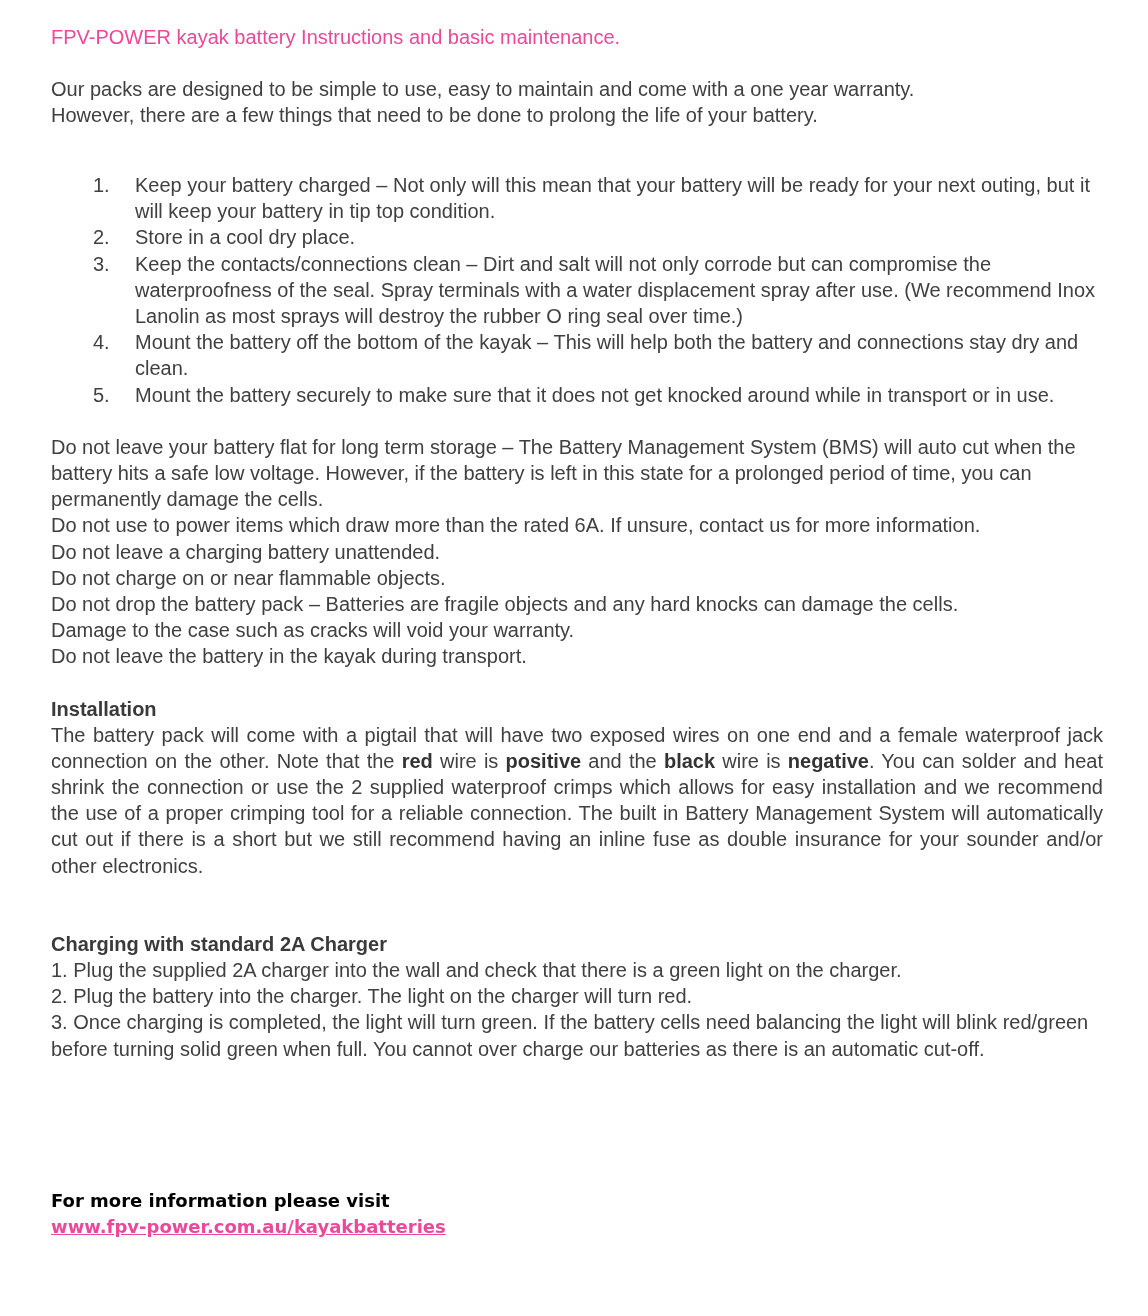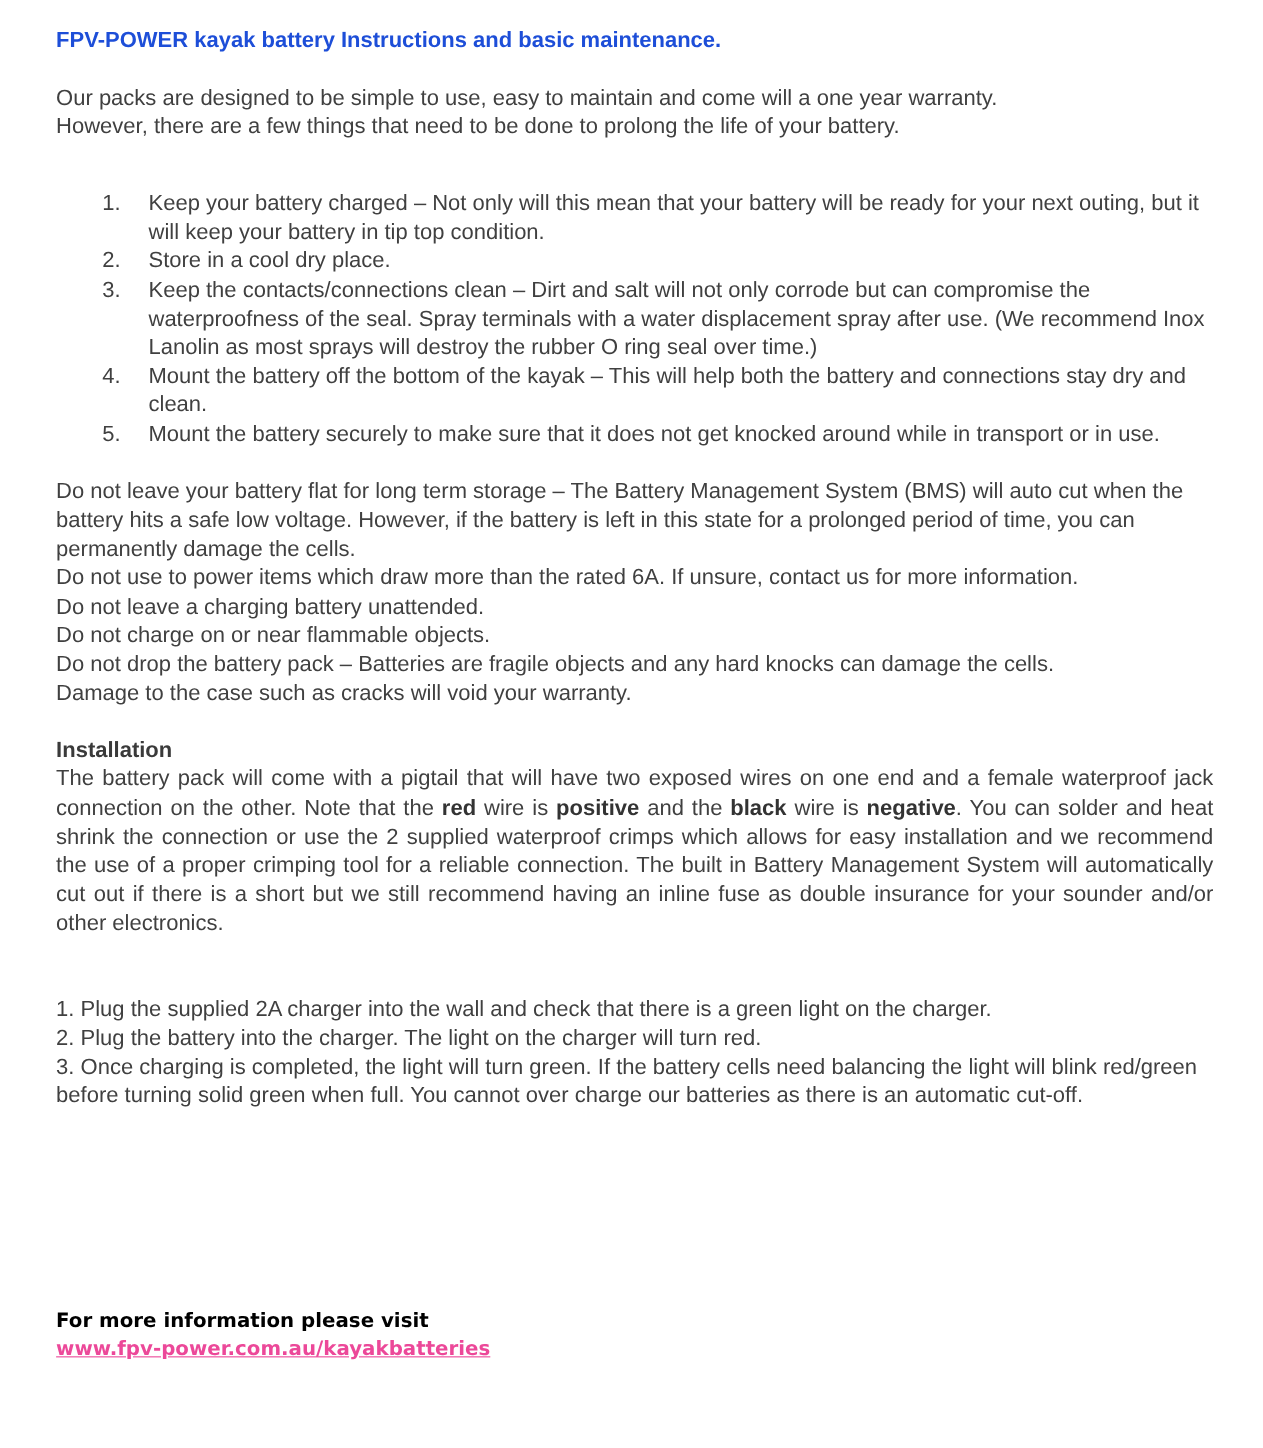--- a/index.html
+++ b/index.html
@@ -16,25 +16,25 @@
       color: #404040;
       font-size: 20px;
     }
     .page {
       position: absolute;
       left: 51px;
       top: 24px;
       width: 1052px;
     }
     .title {
-      font-weight: bold;
+      font-weight: normal;
       font-size: 20px;
       line-height: 26px;
       margin: 0;
-      color: #1d4ed8;
+      color: #ec4899;
     }
     .intro {
       margin-top: 26px;
       line-height: 26px;
     }
     .intro p { margin: 0; }
     ol.steps {
       margin: 44px 0 0 0;
       padding: 0;
       list-style: none;
@@ -96,21 +96,21 @@
       display: inline-block;
     }
   </style>
 </head>
 <body>
 
 <div class="page">
   <h1 class="title">FPV-POWER kayak battery Instructions and basic maintenance.</h1>
 
   <div class="intro">
-    <p>Our packs are designed to be simple to use, easy to maintain and come will a one year warranty.</p>
+    <p>Our packs are designed to be simple to use, easy to maintain and come with a one year warranty.</p>
     <p>However, there are a few things that need to be done to prolong the life of your battery.</p>
   </div>
 
   <ol class="steps">
     <li>
       <span class="num">1.</span>
       <span>Keep your battery charged – Not only will this mean that your battery will be ready for your next outing, but it will keep your battery in tip top condition.</span>
     </li>
     <li>
       <span class="num">2.</span>
@@ -130,28 +130,30 @@
     </li>
   </ol>
 
   <div class="warnings">
     <p>Do not leave your battery flat for long term storage – The Battery Management System (BMS) will auto cut when the battery hits a safe low voltage. However, if the battery is left in this state for a prolonged period of time, you can permanently damage the cells.</p>
     <p>Do not use to power items which draw more than the rated 6A. If unsure, contact us for more information.</p>
     <p>Do not leave a charging battery unattended.</p>
     <p>Do not charge on or near flammable objects.</p>
     <p>Do not drop the battery pack – Batteries are fragile objects and any hard knocks can damage the cells.</p>
     <p>Damage to the case such as cracks will void your warranty.</p>
+    <p>Do not leave the battery in the kayak during transport.</p>
   </div>
 
   <div class="install">
     <p class="section-head">Installation</p>
     <p class="body"><span>The battery pack will come with a pigtail that will have two exposed wires on one end and a female waterproof jack connection on the other. Note that the </span><b>red</b><span> wire is </span><b>positive</b><span> and the </span><b>black</b><span> wire is </span><b>negative</b><span>. You can solder and heat shrink the connection or use the 2 supplied  waterproof crimps which allows for easy installation and we recommend the use of a proper crimping tool for a reliable connection. The built in Battery Management System will automatically cut out if there is a short but we still recommend having an inline fuse as double insurance for your sounder and/or other electronics.</span></p>
   </div>
 
   <div class="charging">
+    <p class="section-head">Charging with standard 2A Charger</p>
     <p>1. Plug the supplied 2A charger into the wall and check that there is a green light on the charger.</p>
     <p>2. Plug the battery into the charger. The light on the charger will turn red.</p>
     <p>3. Once charging is completed, the light will turn green. If the battery cells need balancing the light will blink red/green before turning solid green when full. You cannot over charge our batteries as there is an automatic cut-off.</p>
   </div>
 </div>
 
 <div class="footer">
   <p class="label">For more information please visit</p>
   <a>www.fpv-power.com.au/kayakbatteries</a>
 </div>

